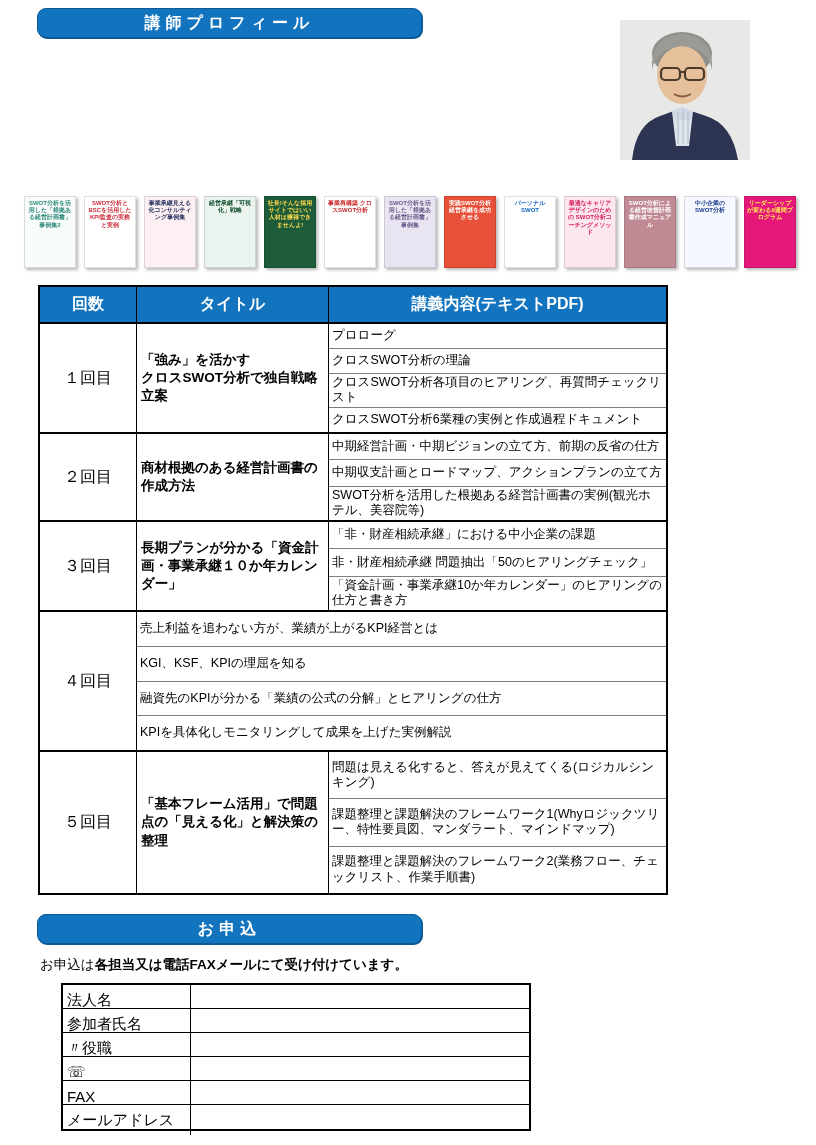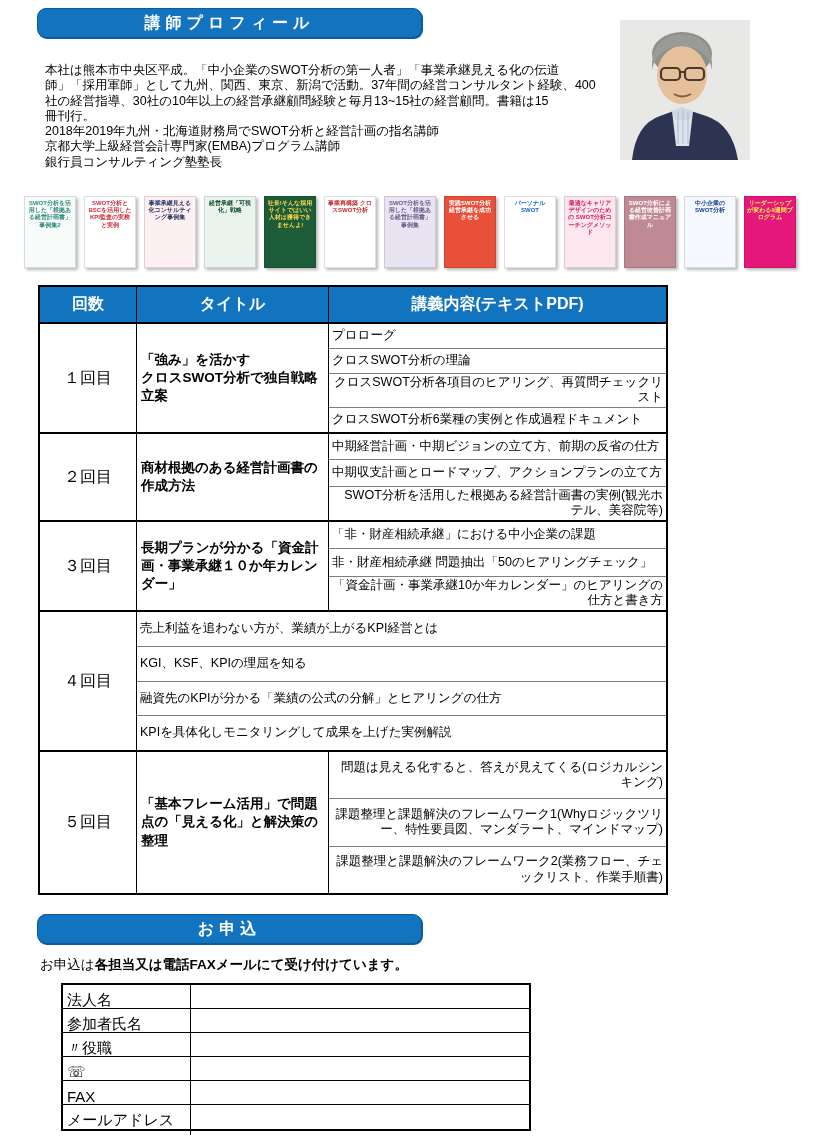--- a/index.html
+++ b/index.html
@@ -77,21 +77,21 @@
     width:97px;border-right:1px solid #000;box-sizing:border-box;
     display:flex;align-items:center;justify-content:center;
     font-size:16px;color:#000;
   }
   .ct-c2{
     width:192px;border-right:1px solid #000;box-sizing:border-box;
     display:flex;align-items:center;padding:0 4px;
     font-size:13.5px;font-weight:bold;line-height:1.35;color:#000;
     white-space:pre-line;
   }
-  .ct-c3{flex:1;display:flex;flex-direction:column;text-align:right;}
+  .ct-c3{flex:1;display:flex;flex-direction:column;}
   .ct-item{
     flex:1;border-bottom:1.5px solid #7f7f7f;box-sizing:border-box;
     display:flex;align-items:center;padding:1px 3px;
     font-size:12.5px;line-height:1.25;color:#000;
   }
   .ct-item:last-child{border-bottom:none;}
 
   
   .apply-intro{
     position:absolute;left:40px;top:956px;width:700px;
@@ -113,27 +113,20 @@
 </style>
 </head>
 <body>
 
 <div class="page">
 
   <div class="banner banner-profile">
     <span>講師プロフィール</span>
   </div>
 
-  <div class="profile-desc">本社は熊本市中央区平成。「中小企業のSWOT分析の第一人者」「事業承継見える化の伝道
-師」「採用軍師」として九州、関西、東京、新潟で活動。37年間の経営コンサルタント経験、400
-社の経営指導、30社の10年以上の経営承継顧問経験と毎月13~15社の経営顧問。書籍は15
-冊刊行。
-2018年2019年九州・北海道財務局でSWOT分析と経営計画の指名講師
-京都大学上級経営会計専門家(EMBA)プログラム講師
-銀行員コンサルティング塾塾長</div>
 
   <div class="photo">
     <svg width="130" height="140" viewBox="0 0 130 140" xmlns="http://www.w3.org/2000/svg">
       <rect width="130" height="140" fill="#e8e8e6"></rect>
       <ellipse cx="62" cy="34" rx="30" ry="22" fill="#8f8f8c"></ellipse>
       <ellipse cx="62" cy="55" rx="25" ry="29" fill="#e6c09a"></ellipse>
       <path d="M32 50 Q30 16 62 14 Q94 16 92 50 Q88 28 62 26 Q36 28 32 50 Z" fill="#9a9a97"></path>
       <rect x="41" y="48" width="19" height="12" rx="4" fill="none" stroke="#4a3a2c" stroke-width="2.2"></rect>
       <rect x="65" y="48" width="19" height="12" rx="4" fill="none" stroke="#4a3a2c" stroke-width="2.2"></rect>
       <line x1="60" y1="52" x2="65" y2="52" stroke="#4a3a2c" stroke-width="2"></line>

